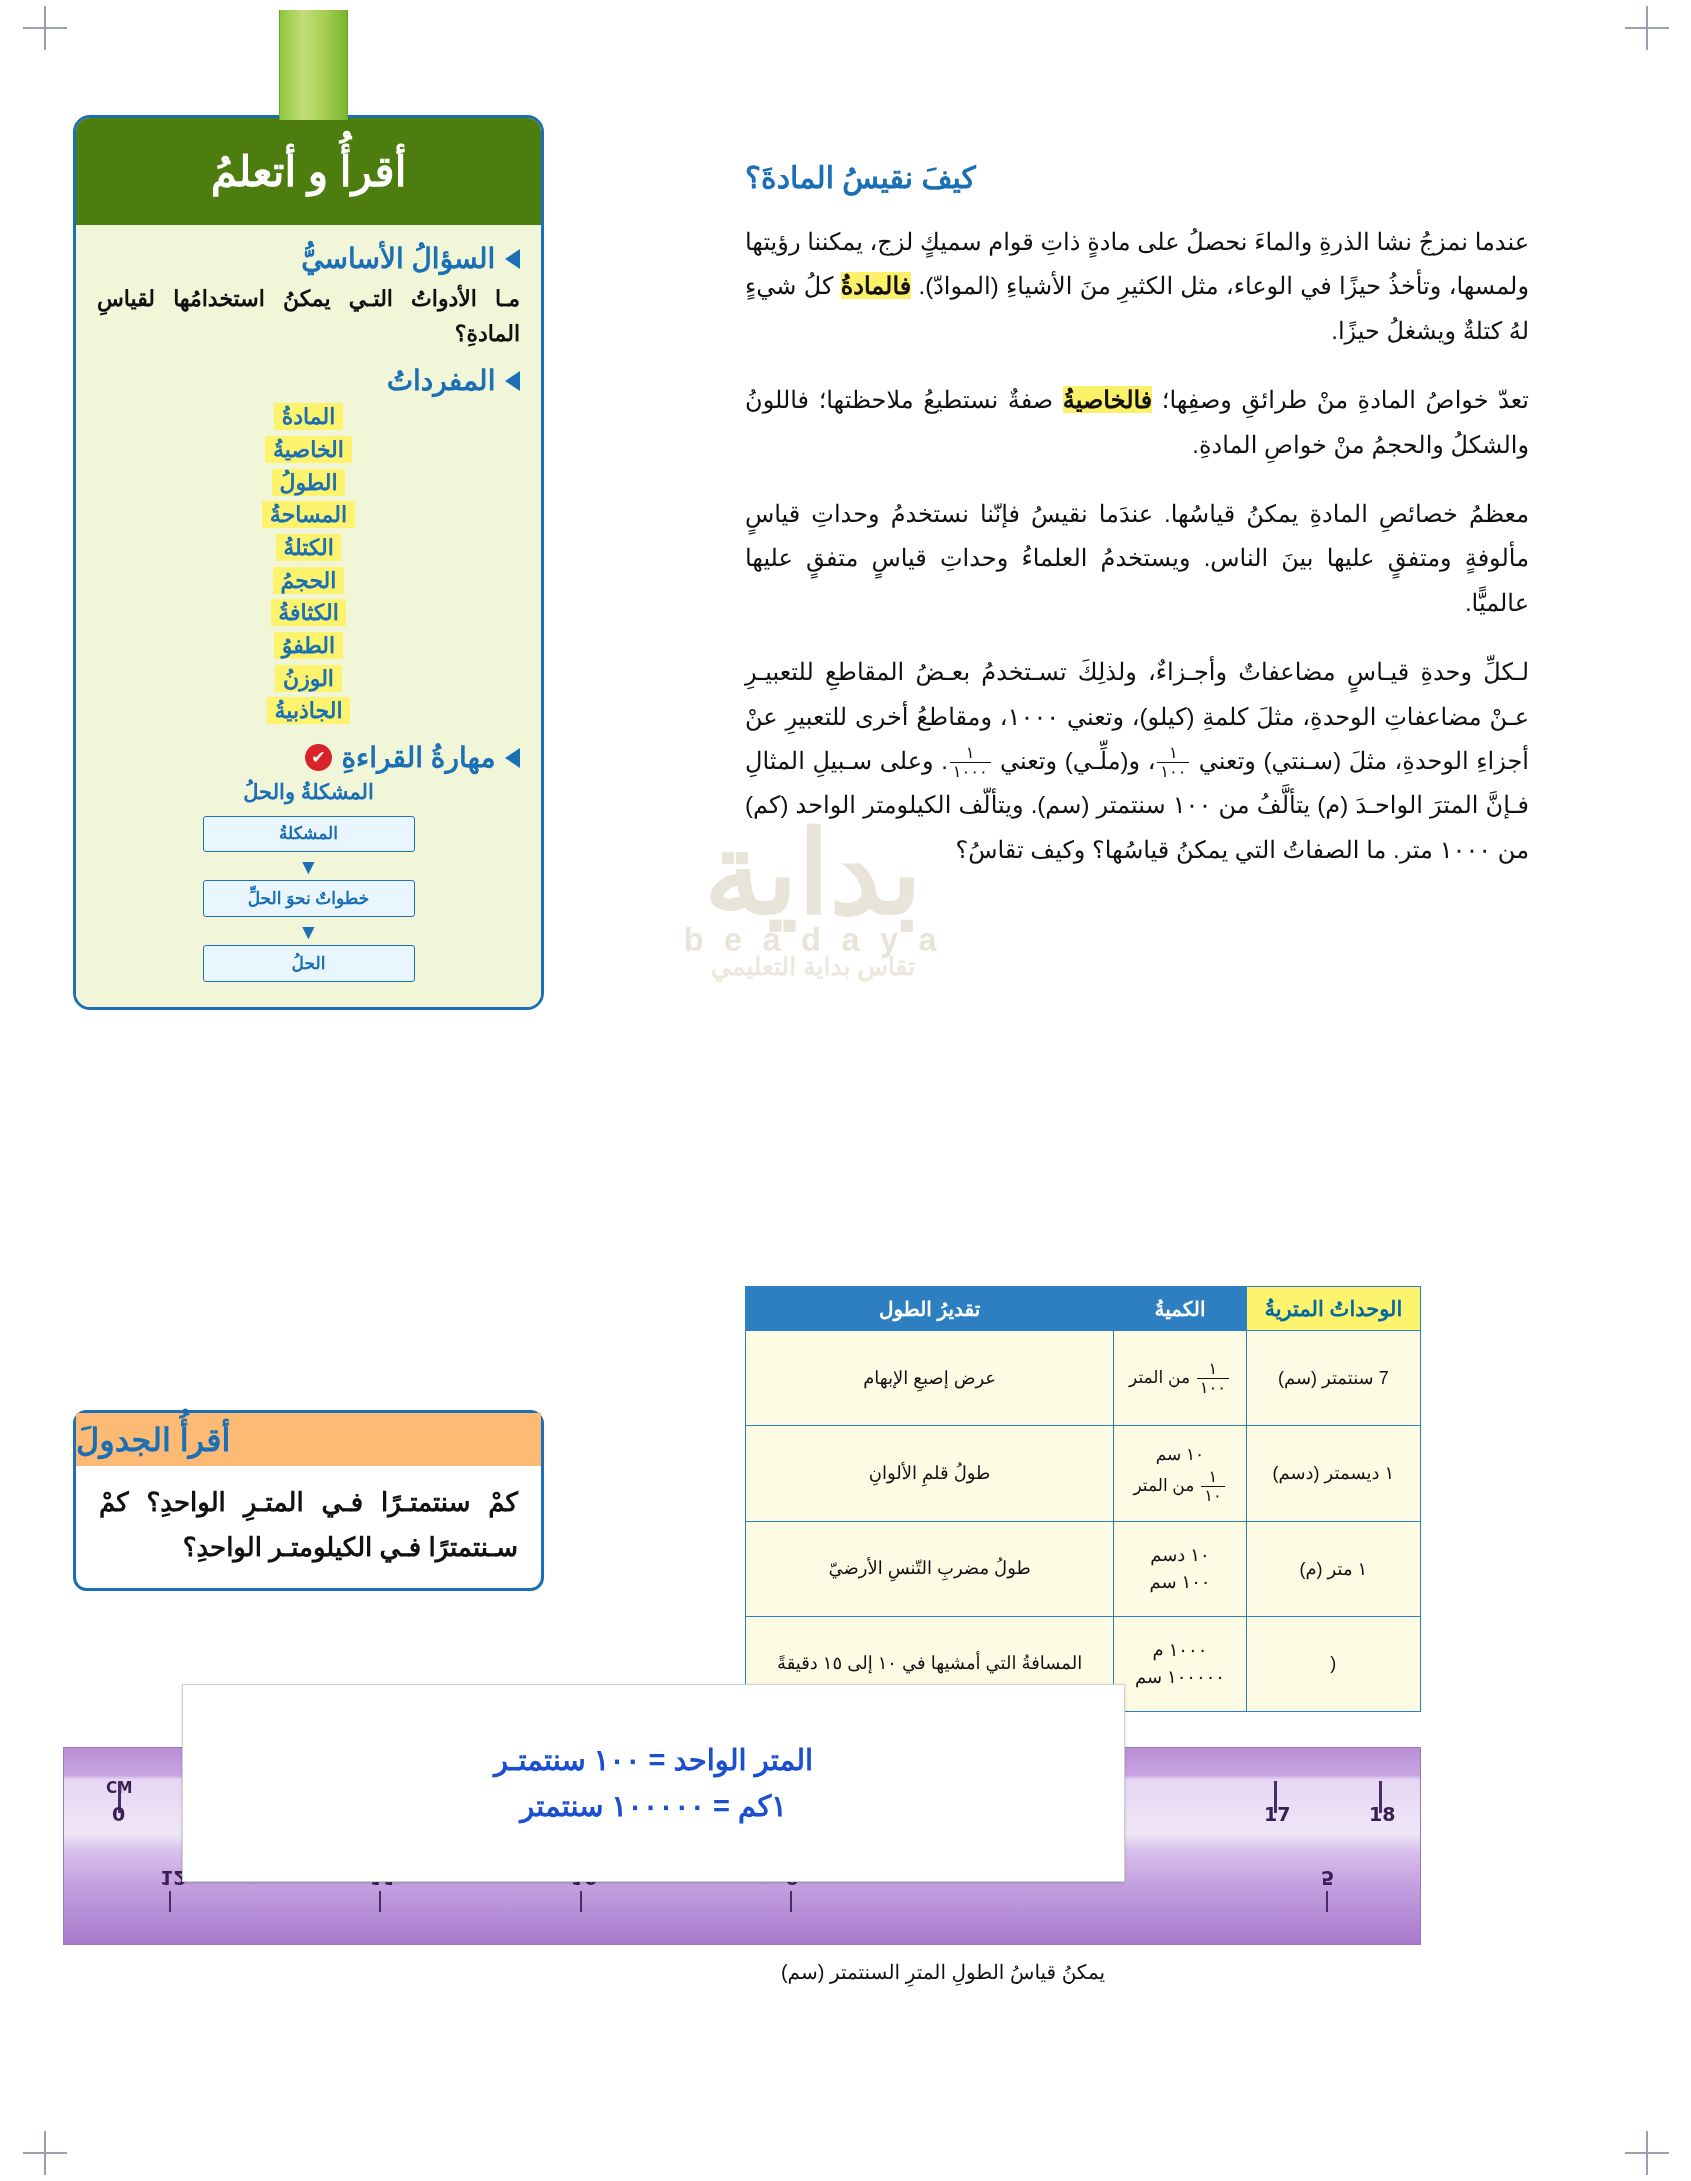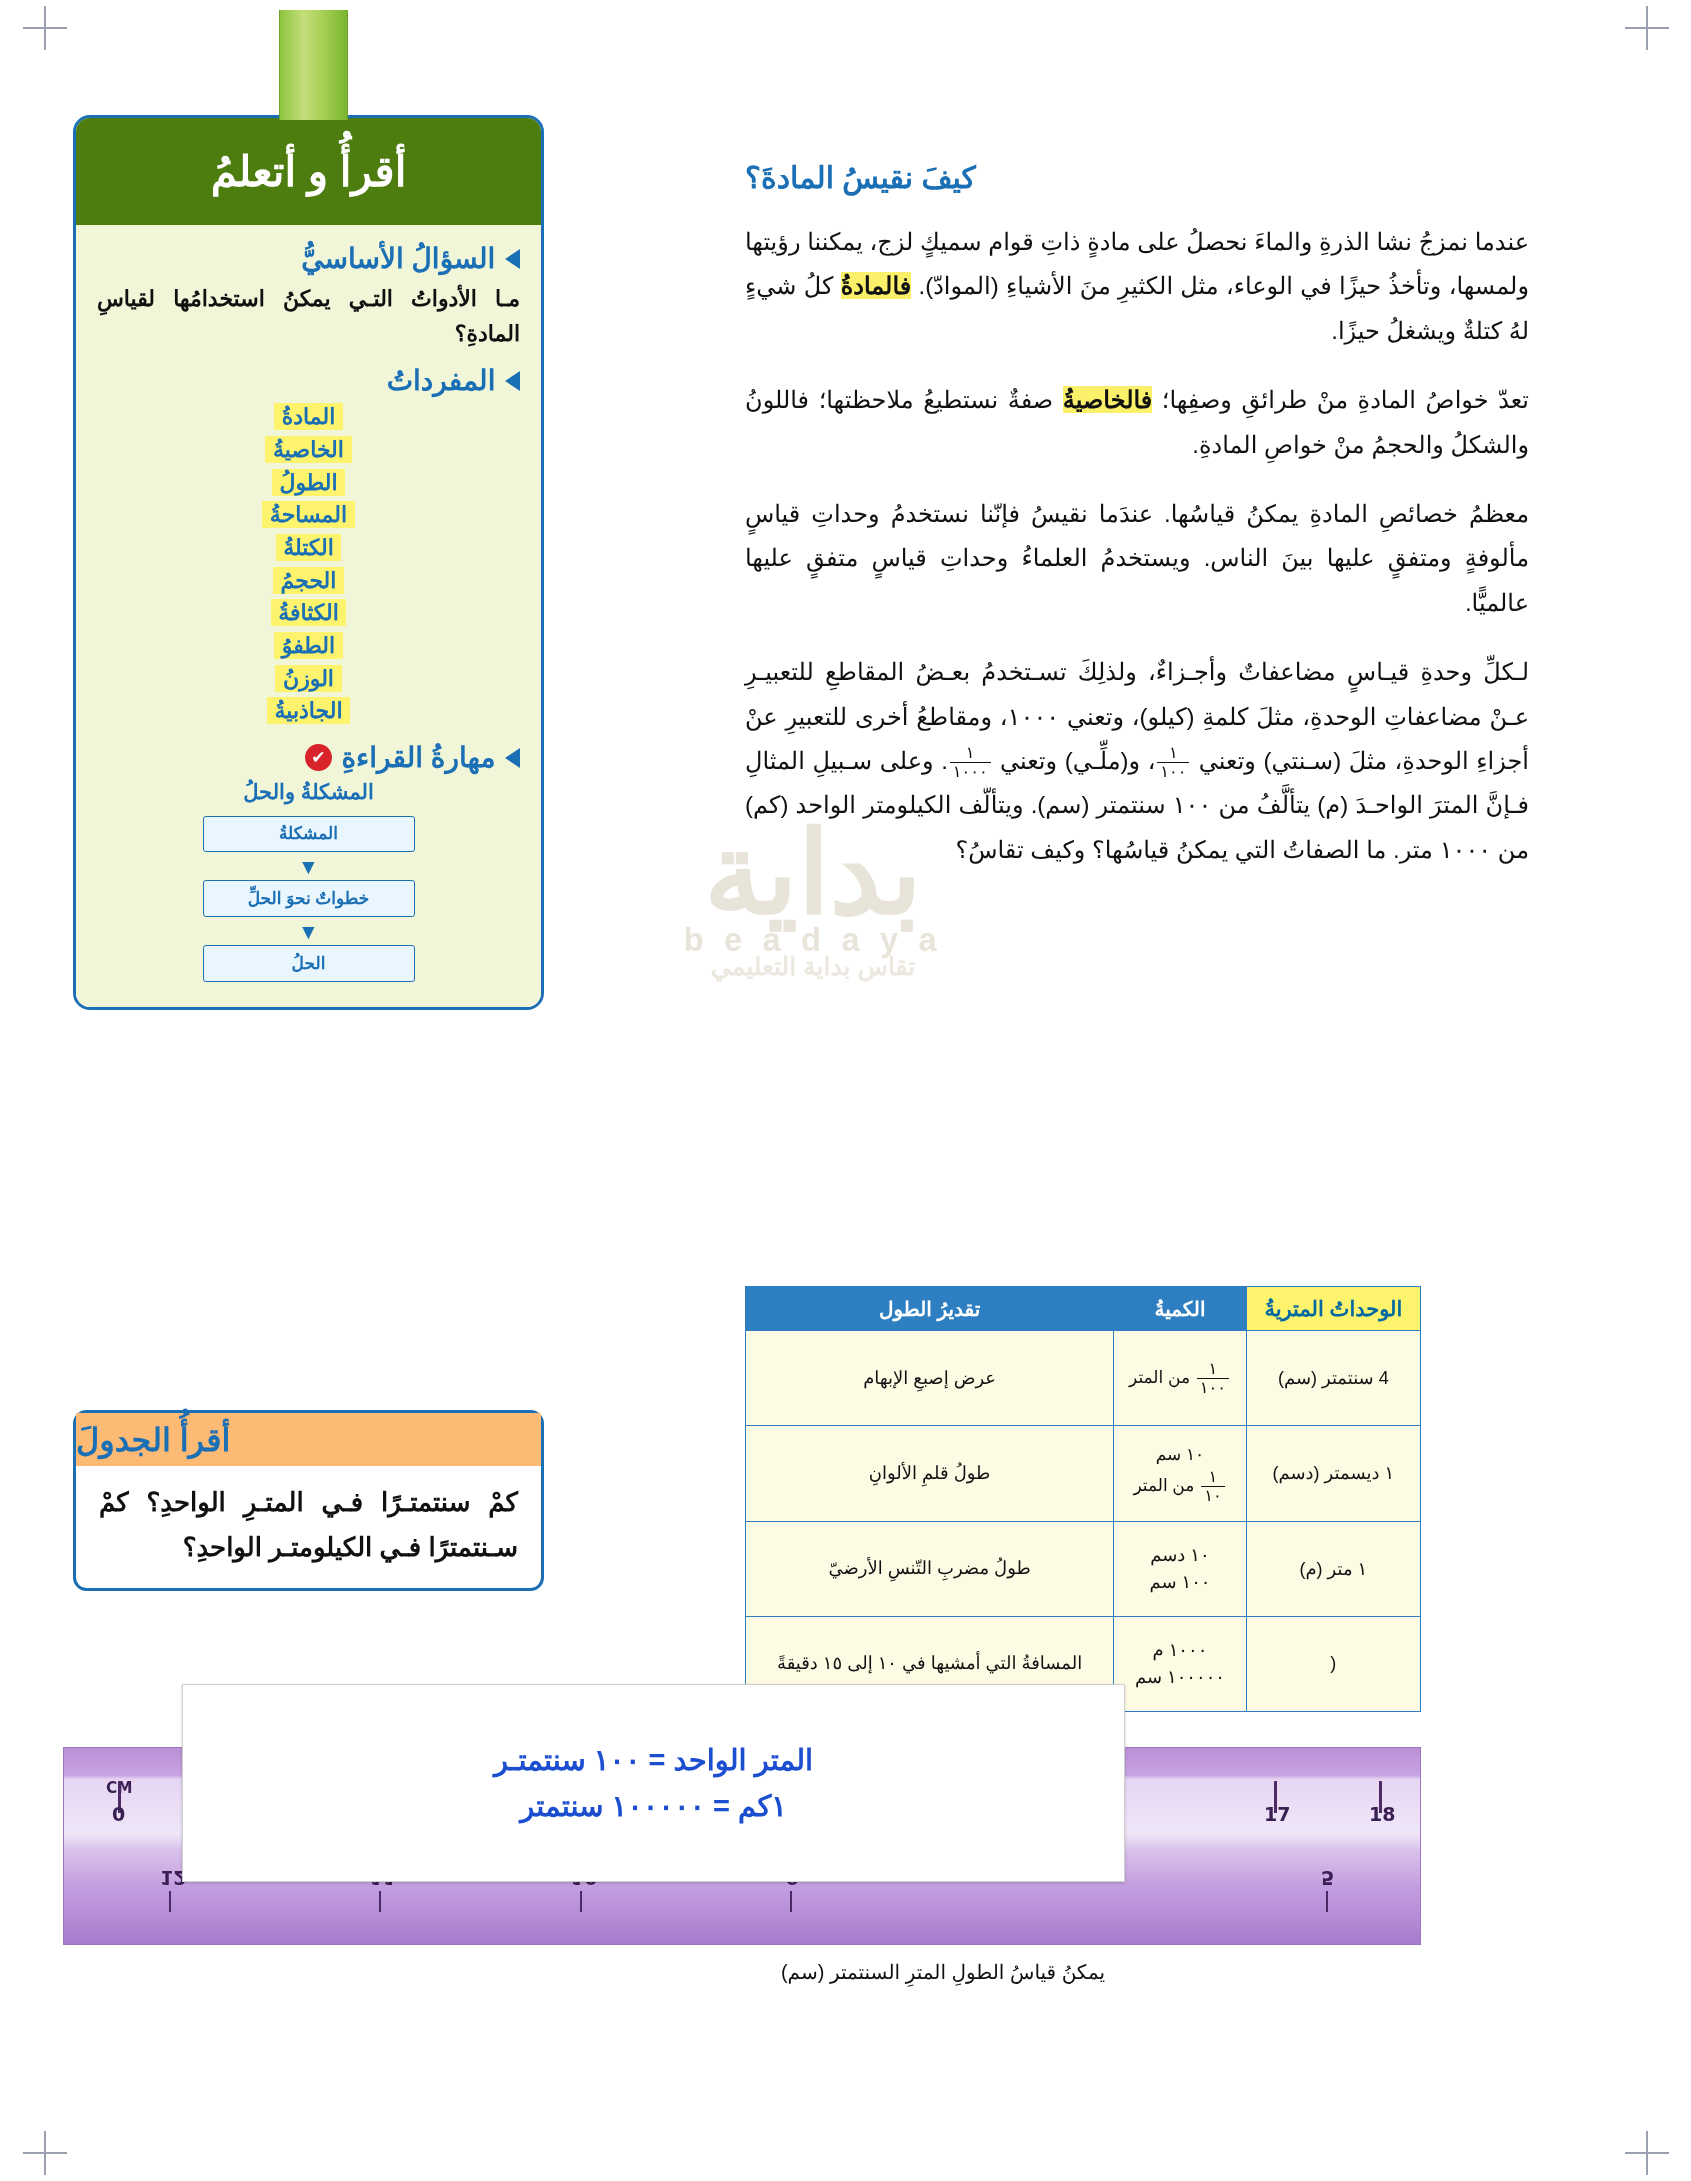--- a/index.html
+++ b/index.html
@@ -404,21 +404,21 @@
     <table class="metric">
       <thead>
         <tr>
           <th class="head-yellow">الوحداتُ المتريةُ</th>
           <th class="head-blue">الكميةُ</th>
           <th class="head-blue">تقديرُ الطول</th>
         </tr>
       </thead>
       <tbody>
         <tr>
-          <td>4 سنتمتر (سم)</td>
+          <td>7 سنتمتر (سم)</td>
           <td>
             <span class="frac"><span class="num">١</span><span class="den">١٠٠</span></span>
             <span class="cellnote">من المتر</span>
           </td>
           <td class="cellnote">عرض إصبعِ الإبهام</td>
         </tr>
         <tr>
           <td>١ ديسمتر (دسم)</td>
           <td>
             <div class="cellnote">١٠ سم</div>

